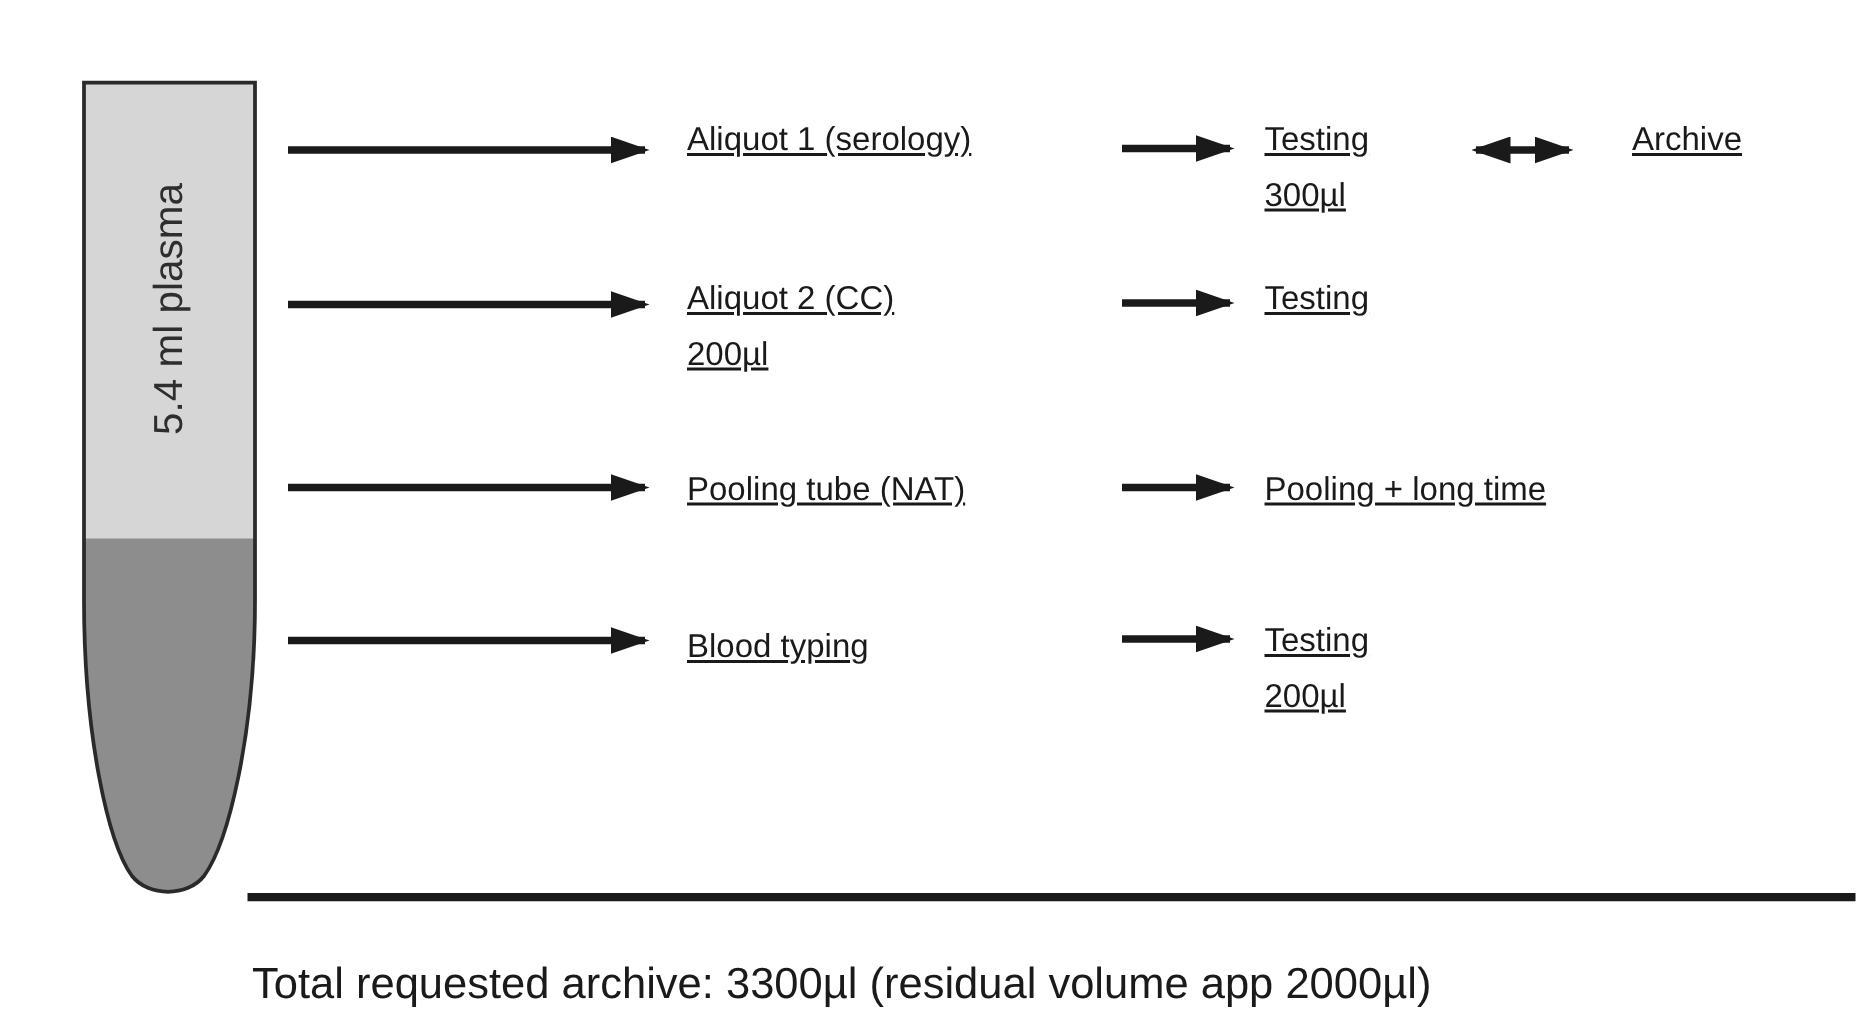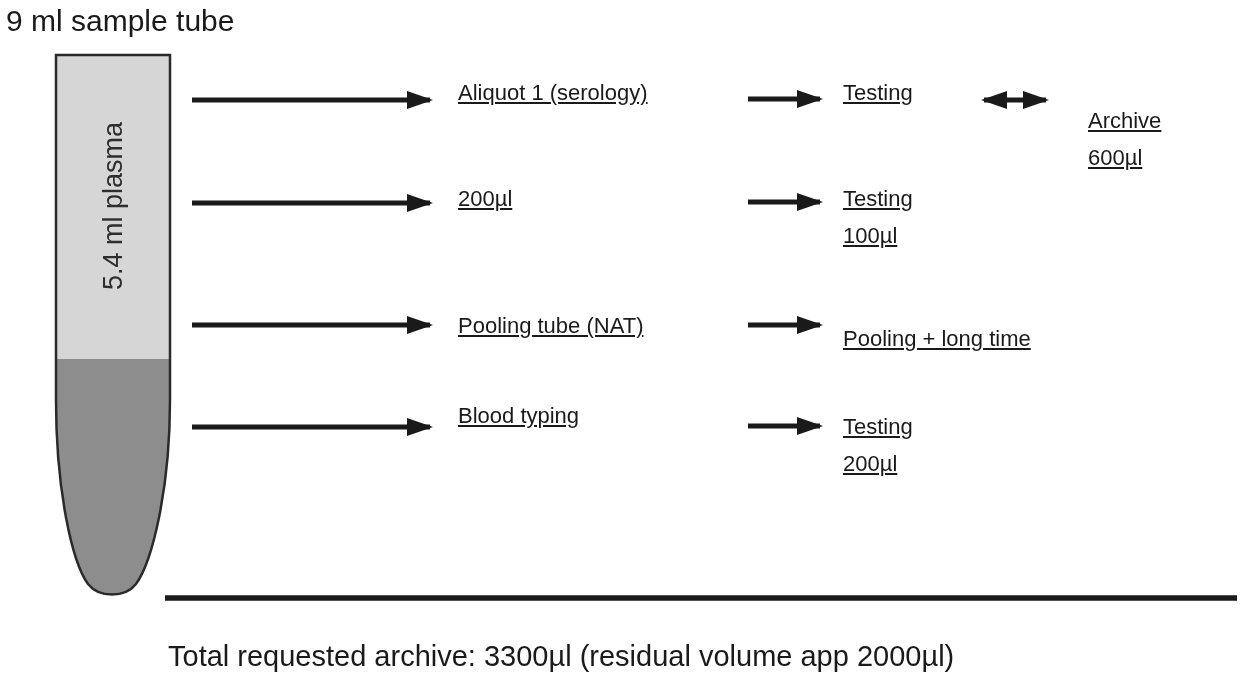--- a/index.html
+++ b/index.html
@@ -61,21 +61,20 @@
   .rule {
     stroke: #1a1a1a;
     stroke-width: 5.5;
   }
 </style>
 </head>
 <body>
 
 <div class="canvas">
 
-  <div class="title">9 ml sample tube</div>
 
   <svg class="shapes" width="1240" height="681" viewBox="0 0 1240 681">
     <defs>
       <marker id="ahR" markerUnits="userSpaceOnUse" markerWidth="26" markerHeight="18" refX="23" refY="9" orient="auto">
         <path d="M0,0 L26,9 L0,18 Z" fill="#1a1a1a"></path>
       </marker>
       <marker id="ahL" markerUnits="userSpaceOnUse" markerWidth="26" markerHeight="18" refX="3" refY="9" orient="auto">
         <path d="M26,0 L0,9 L26,18 Z" fill="#1a1a1a"></path>
       </marker>
       <clipPath id="tubeClip">
@@ -104,42 +103,42 @@
     <line class="rule" x1="165" y1="598" x2="1237" y2="598"></line>
   </svg>
 
   <div class="tube-label">5.4 ml plasma</div>
 
   <div class="txt" style="left:458px; top:74px;">
     <div>Aliquot 1 (serology)</div>
   </div>
   <div class="txt" style="left:843px; top:74px;">
     <div>Testing</div>
+    <div>300µl</div>
   </div>
-  <div class="txt" style="left:1088px; top:74px;margin-top:28px;">
+  <div class="txt" style="left:1088px; top:74px;">
     <div>Archive</div>
-    <div>600µl</div>
   </div>
 
   <div class="txt" style="left:458px; top:180px;">
+    <div>Aliquot 2 (CC)</div>
     <div>200µl</div>
   </div>
   <div class="txt" style="left:843px; top:180px;">
     <div>Testing</div>
-    <div>100µl</div>
   </div>
 
   <div class="txt" style="left:458px; top:307px;">
     <div>Pooling tube (NAT)</div>
   </div>
-  <div class="txt" style="left:843px; top:320px;">
+  <div class="txt" style="left:843px; top:307px;">
     <div>Pooling + long time</div>
   </div>
 
-  <div class="txt" style="left:458px; top:397px;">
+  <div class="txt" style="left:458px; top:412px;">
     <div>Blood typing</div>
   </div>
   <div class="txt" style="left:843px; top:408px;">
     <div>Testing</div>
     <div>200µl</div>
   </div>
 
   <div class="footer-text">Total requested archive: 3300µl (residual volume app 2000µl)</div>
 
 </div>

